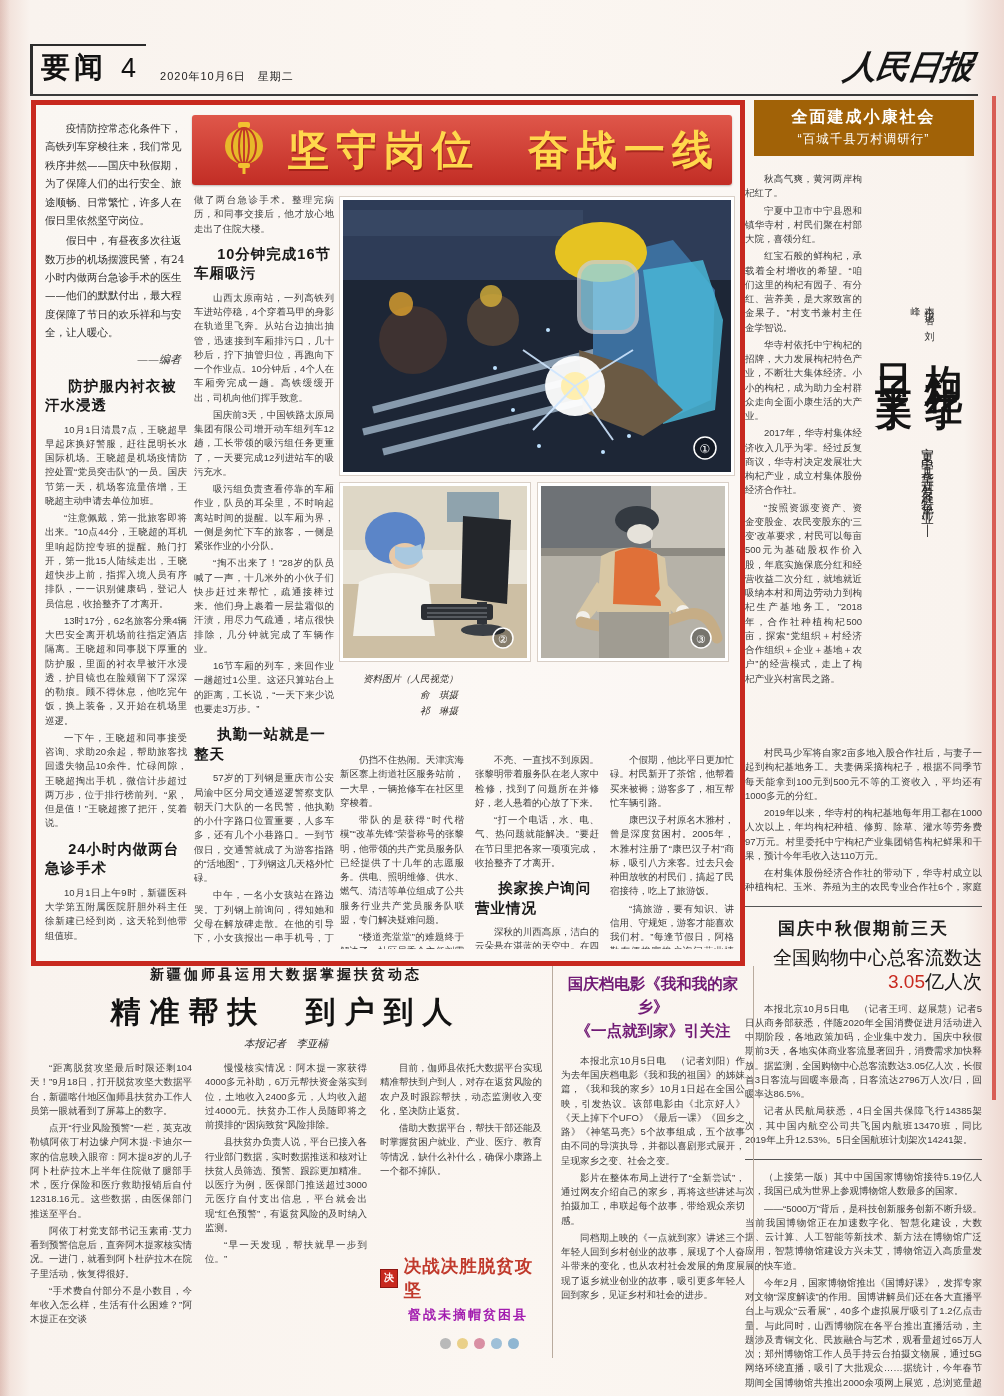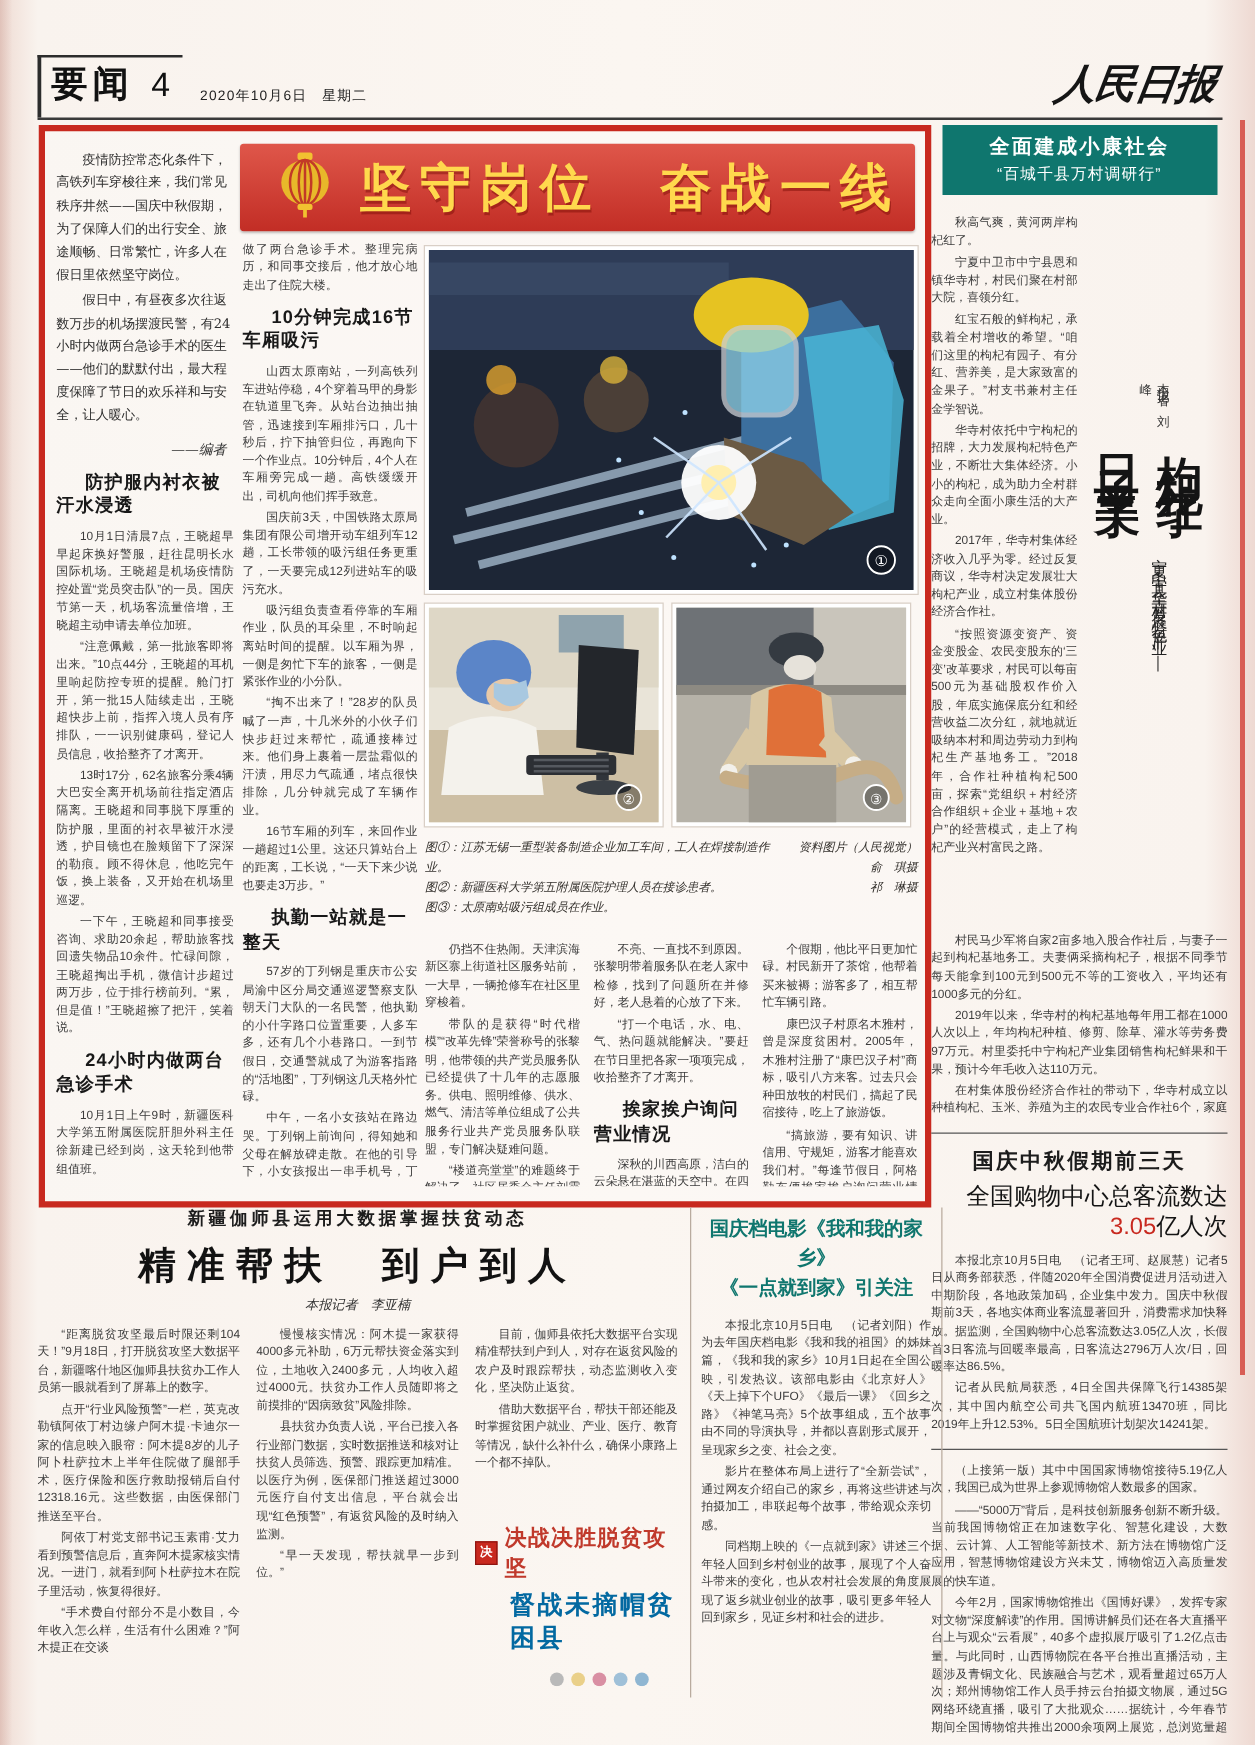--- a/index.html
+++ b/index.html
@@ -41,21 +41,21 @@
   .photo-row{display:flex;gap:8px;margin-top:8px;}
   .caption-wrap{left:304px;top:566px;width:394px;height:78px;display:flex;}
   .captions{flex:1;font-family:"DejaVu Serif",serif;font-style:italic;font-size:9.5px;line-height:1.7;color:#33302c;}
   .captions .caption-line{margin:0;text-indent:0;}
   .credits{width:118px;text-align:right;font-family:"DejaVu Serif",serif;font-style:italic;font-size:9.5px;line-height:1.7;color:#33302c;}
   .credits .credit-line{margin:0;}
   .feature-bottom{left:304px;top:648px;width:394px;height:196px;display:flex;gap:11px;}
   .fbcol{flex:1;overflow:hidden;}
   
   .right-rail{left:745px;top:100px;width:237px;}
-  .badge{width:212px;margin:0 auto;background:#0f766e;color:#fff;text-align:center;padding:7px 4px 8px;}
+  .badge{width:212px;margin:0 auto;background:#a16207;color:#fff;text-align:center;padding:7px 4px 8px;}
   .badge-l1{font-size:16px;font-weight:bold;letter-spacing:2px;}
   .badge-l2{font-size:12.5px;font-weight:normal;letter-spacing:1px;margin-top:3px;}
   .gouqi{margin-top:16px;height:566px;position:relative;display:flex;}
   .gouqi-body{width:118px;overflow:hidden;}
   .gouqi-vertical{flex:1;writing-mode:vertical-rl;display:flex;align-items:center;padding-top:6px;}
   .v-kicker{font-size:12.5px;color:#222;letter-spacing:5px;margin-left:10px;height:430px;}
   .v-headline{font-size:37px;font-weight:bold;color:#141414;letter-spacing:12px;margin:6px 14px 0 6px;}
   .v-byline{font-size:10px;color:#333;letter-spacing:3px;margin-top:120px;}
   .gouqi-rest{margin-top:8px;height:148px;overflow:hidden;}
   .rule{border:none;border-top:1.5px solid #555;margin:12px 0 10px;}
@@ -69,25 +69,25 @@
   .bottom-left{left:30px;top:966px;width:512px;height:392px;}
   .bl-kicker{text-align:center;font-size:14px;font-weight:bold;color:#1c1c1c;letter-spacing:3px;}
   .bl-headline{text-align:center;font-size:30px;font-weight:bold;color:#121212;letter-spacing:9px;margin:8px 0 4px;}
   .bl-byline{text-align:center;font-family:"DejaVu Serif",serif;font-style:italic;font-size:10.5px;color:#333;margin-bottom:10px;}
   .bl-cols{display:flex;gap:13px;height:288px;}
   .blcol{flex:1;overflow:hidden;display:flex;flex-direction:column;}
   .promo{margin-top:auto;padding-top:10px;}
   .promo-main{display:flex;align-items:center;gap:6px;}
   .promo-logo{width:17px;height:17px;background:#c8291f;border:1px solid #8e1511;display:flex;align-items:center;justify-content:center;color:#fff;font-size:10px;font-weight:bold;}
   .promo-title{font-size:17.5px;font-weight:bold;color:#c0392b;letter-spacing:1px;}
-  .promo-sub{font-size:20px;font-weight:bold;color:#0369a1;letter-spacing:2px;margin:4px 0 0 28px;}
+  .promo-sub{font-size:13px;font-weight:bold;color:#a21caf;letter-spacing:2px;margin:4px 0 0 28px;}
   .promo-dots{display:flex;gap:6px;margin:14px 0 0 60px;}
   
   .bottom-mid{left:552px;top:966px;width:184px;height:392px;border-left:1px solid #b9ab9e;border-right:1px solid #b9ab9e;padding:0 8px;}
-  .bm-headline{text-align:center;font-size:15.5px;font-weight:bold;color:#0f766e;line-height:1.5;margin:6px 0 12px;}
+  .bm-headline{text-align:center;font-size:15.5px;font-weight:bold;color:#701a75;line-height:1.5;margin:6px 0 12px;}
   .bm-body{height:300px;overflow:hidden;}
   .page-edge{left:992px;top:96px;width:4px;height:1004px;background:#d4473d;opacity:.85;}
   .edge-shadow{left:0;top:0;width:10px;height:1396px;background:linear-gradient(90deg,rgba(180,120,110,.25),rgba(180,120,110,0));}
 </style>
 </head>
 <body>
 
 <div class="abs edge-shadow"></div>
 <div class="abs page-edge"></div>
 
@@ -237,25 +237,20 @@
           <path d="M40 136 Q90 150 140 130 Q168 120 176 152" fill="none" stroke="#c6ad86" stroke-width="11" stroke-linecap="round"></path>
           <rect x="58" y="126" width="70" height="46" fill="#a09c92"></rect>
           <circle cx="160" cy="152" r="10" fill="rgba(0,0,0,.35)" stroke="#fff" stroke-width="1.5"></circle>
           <text x="160" y="157" font-size="11" fill="#fff" text-anchor="middle">③</text>
         </svg>
       </div>
     </div>
   </div>
 
   <div class="abs caption-wrap">
-    <div class="captions">
-        <p class="caption-line">图①：江苏无锡一重型装备制造企业加工车间，工人在焊接制造作业。</p>
-        <p class="caption-line">图②：新疆医科大学第五附属医院护理人员在接诊患者。</p>
-        <p class="caption-line">图③：太原南站吸污组成员在作业。</p>
-      </div>
     <div class="credits">
         <p class="credit-line">资料图片（人民视觉）</p>
         <p class="credit-line">俞　琪摄</p>
         <p class="credit-line">祁　琳摄</p>
       </div>
   </div>
 
   <div class="abs feature-bottom">
     <div class="fbcol body-text">
         <p class="para">仍挡不住热闹。天津滨海新区寨上街道社区服务站前，一大早，一辆抢修车在社区里穿梭着。</p>

